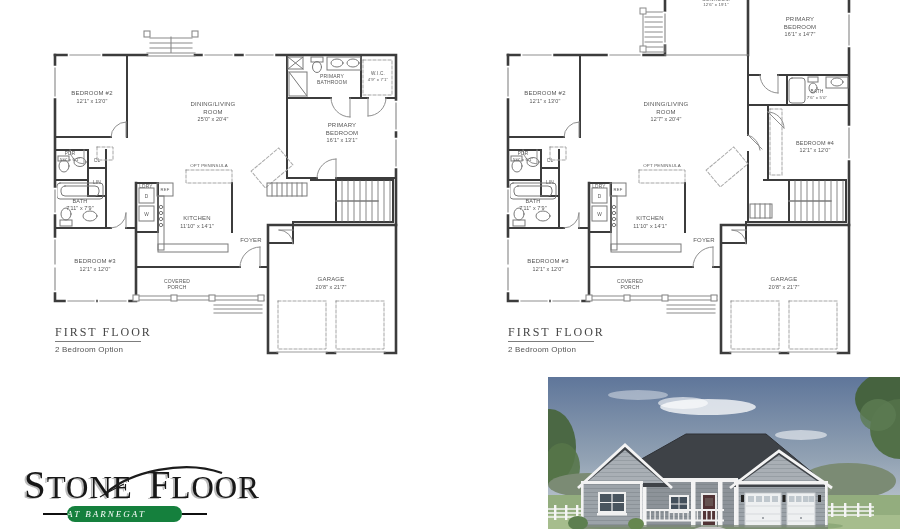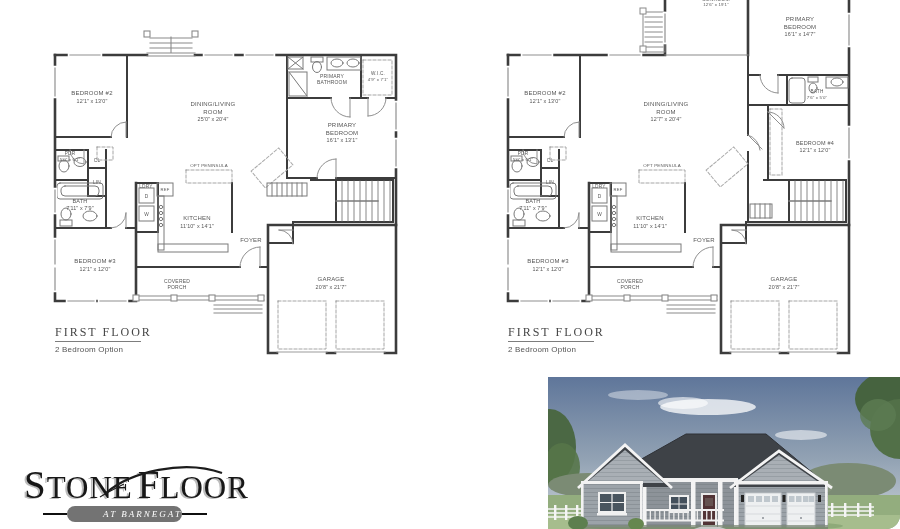--- a/index.html
+++ b/index.html
@@ -1,17 +1,17 @@
 <!DOCTYPE html>
 <html><head>
 <meta charset="utf-8">
 <style>
   html,body{margin:0;padding:0;background:#fff;}
   #page{position:relative;width:900px;height:529px;background:#ffffff;overflow:hidden;
-        font-family:"Liberation Sans","DejaVu Sans",sans-serif;border-radius:14px;}
+        font-family:"Liberation Sans","DejaVu Sans",sans-serif;}
   svg{display:block;}
   .plans-svg{position:absolute;left:0;top:0;}
   
   .lbl{position:absolute;transform:translate(-50%,-50%);text-align:center;color:#565656;
        font-family:"Liberation Sans","DejaVu Sans",sans-serif;font-size:6px;line-height:1.25;
        white-space:nowrap;letter-spacing:.2px;}
   .lbl .nm{display:block;}
   .lbl .dm{display:block;font-size:5.4px;letter-spacing:.1px;}
   .wrap{white-space:normal;}
   .w40{width:40px}.w42{width:42px}.w50{width:50px}.w62{width:62px}
@@ -20,27 +20,27 @@
   .micro{position:absolute;transform:translate(-50%,-50%);color:#5a5a5a;font-size:4.8px;letter-spacing:.2px;}
   
   .ptitle{position:absolute;color:#474747;}
   .pt-main{font-family:"Liberation Serif","DejaVu Serif",serif;font-size:12px;letter-spacing:2px;}
   .pt-rule{width:86px;height:1px;background:#7d7d7d;margin:1px 0 3px;}
   .pt-sub{font-size:8px;color:#555;letter-spacing:.2px;}
   
   .logo{position:absolute;left:22px;top:452px;width:215px;height:76px;}
   .logo-words{position:absolute;left:2px;top:10px;font-family:"Liberation Serif","DejaVu Serif",serif;
               font-size:31px;color:#171717;letter-spacing:1px;text-shadow:-2px 1px 0 #bcbcbc;
-              display:flex;gap:5px;}
+              display:flex;gap:16px;}
   .logo-word{display:inline-block;}
   .logo-word::first-letter{font-size:1.26em;}
   .logo-swash{position:absolute;left:0;top:0;pointer-events:none;}
-  .logo-pill{position:absolute;left:45px;top:54px;width:115px;height:16px;background:#737373;
+  .logo-pill{position:absolute;left:45px;top:54px;width:115px;height:16px;background:#15803d;
              border-radius:9px;color:#fff;font-family:"Liberation Serif","DejaVu Serif",serif;
-             font-style:italic;font-size:9px;letter-spacing:2px;text-align:right;line-height:16px;}
+             font-style:italic;font-size:9px;letter-spacing:2px;text-align:left;line-height:16px;}
   .logo-line{position:absolute;top:60.5px;height:2.6px;background:#0f0f0f;}
   .logo-line.l{left:21px;width:24px;}
   .logo-line.r{left:160px;width:25px;}
   
   .render{position:absolute;left:548px;top:377px;width:352px;height:152px;}
 </style>
 </head>
 <body>
 
 <div id="page">

